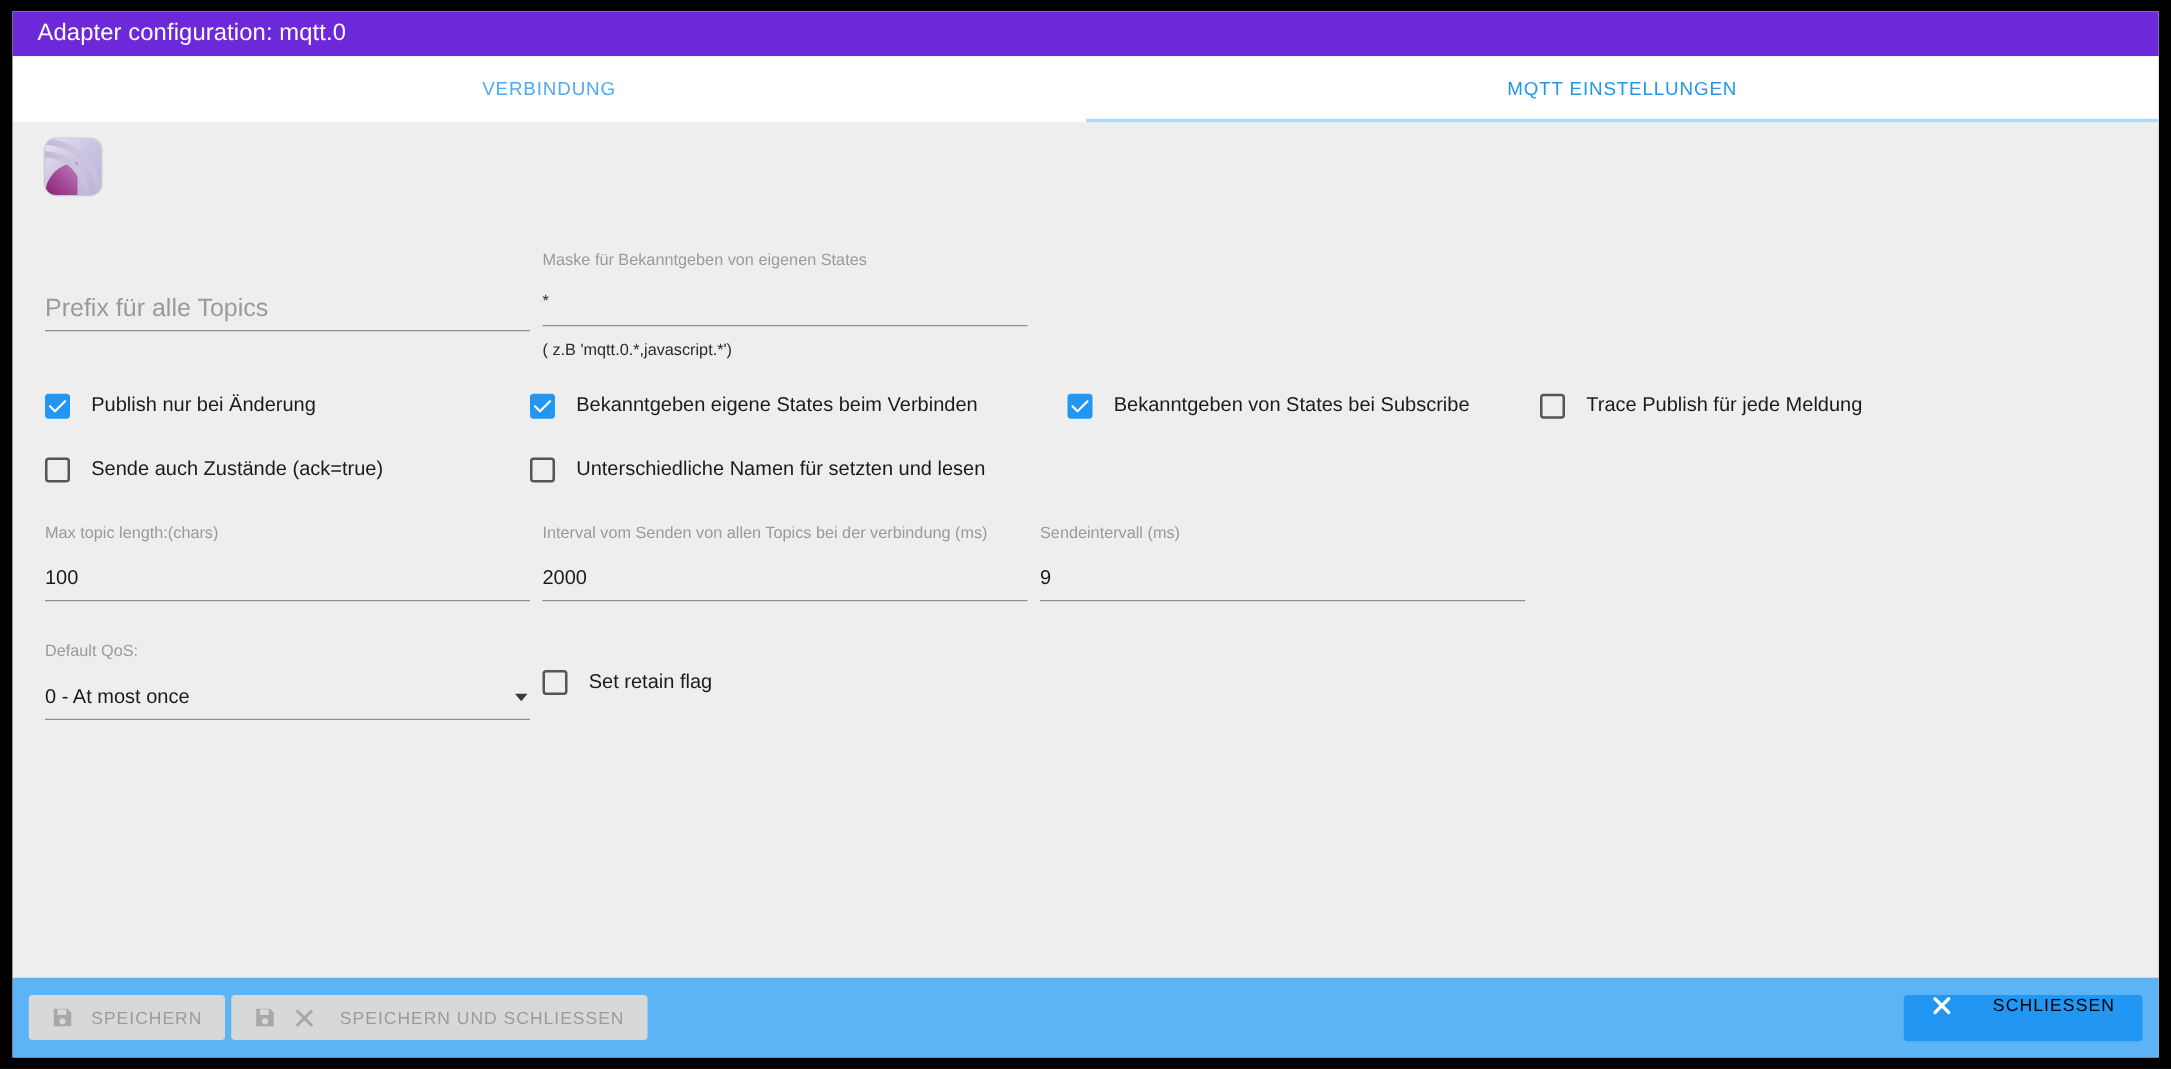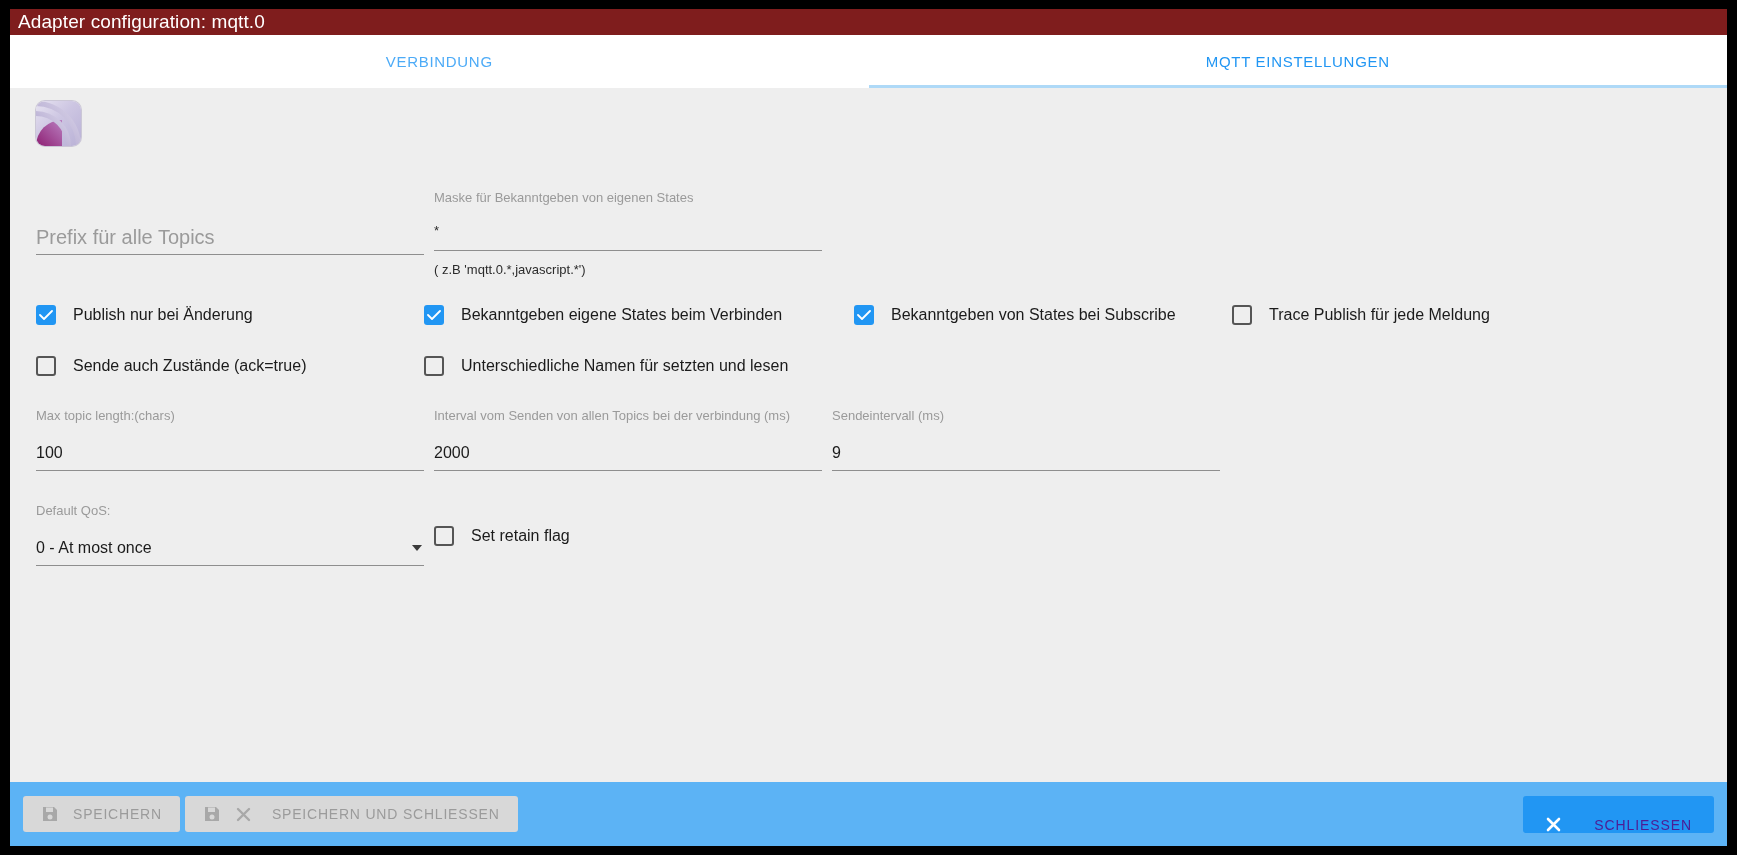--- a/index.html
+++ b/index.html
@@ -22,26 +22,26 @@
     height: 837px;
     background: #eeeeee;
     box-sizing: border-box;
     overflow: hidden;
     display: flex;
     flex-direction: column;
   }
 
   
   .titlebar {
-    height: 26px;
-    background: #7f1d1d;
+    height: 36px;
+    background: #6d28d9;
     color: #ffffff;
     display: flex;
     align-items: center;
-    padding: 0 8px;
+    padding: 0 20px;
     flex: 0 0 auto;
   }
   .titlebar-text {
     font-size: 19px;
     letter-spacing: 0.1px;
     font-weight: 400;
   }
 
   
   .tabstrip {
@@ -228,23 +228,23 @@
     cursor: default;
   }
   .btn-disabled + .btn-disabled { margin-left: 5px; }
   .btn-disabled .ico { margin-right: 14px; display: flex; }
   .btn-primary {
     height: 37px;
     background: #2196f3;
     border: none;
     border-radius: 3px;
     display: flex;
-    align-items: flex-end;
+    align-items: flex-start;
     padding: 0 22px;
-    color: #4c1d95;
+    color: #000000;
     font-size: 14px;
     letter-spacing: 0.9px;
     font-family: "Liberation Sans", sans-serif;
     cursor: pointer;
     gap: 16px;
   }
   .btn-primary .ico { margin-right: 16px; display: flex; }
 </style>
 </head>
 <body>

